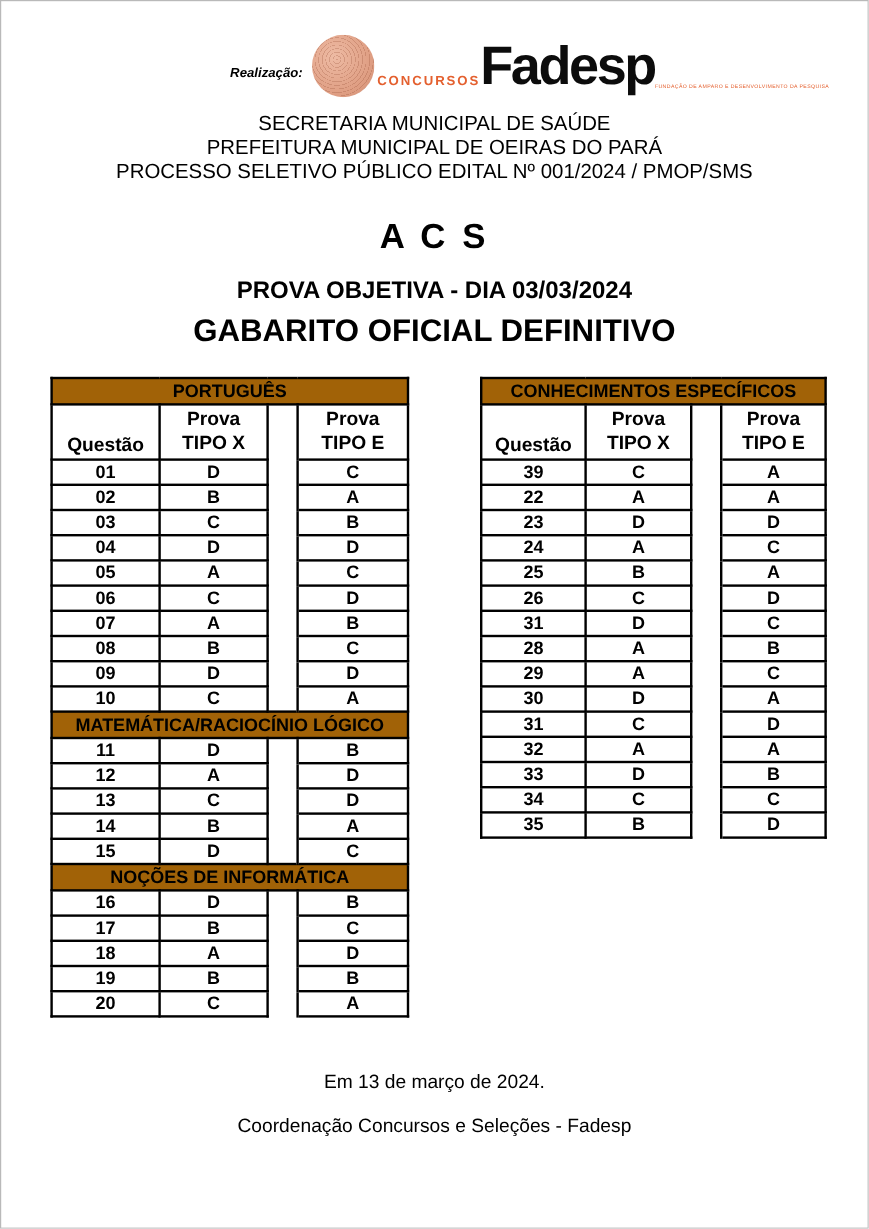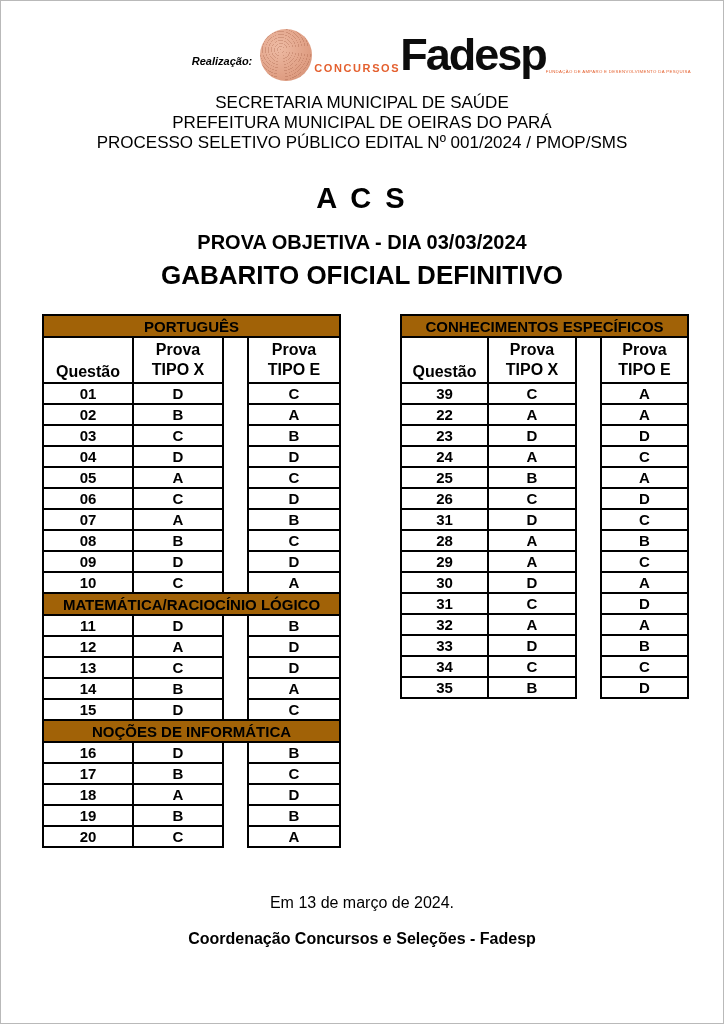--- a/index.html
+++ b/index.html
@@ -34,21 +34,21 @@
   .tbl th,.tbl td{border:2px solid #000;padding:0;text-align:center;font-weight:bold;font-size:15px;height:19px;}
   .tbl .band{background:#a16207;height:20px;font-size:15px;}
   .tbl .colhead th{height:43px;}
   .tbl th.q{vertical-align:bottom;padding-bottom:1px;font-size:16px;border-radius:20px;}
   .tbl th.prova{white-space:pre-line;vertical-align:middle;font-size:16px;line-height:1.25;}
   .tbl th.sp,.tbl td.sp{border-top:none;border-bottom:none;}
   .tbl-left col.c-q{width:90px}.tbl-left col.c-x{width:90px}.tbl-left col.c-sp{width:25px}.tbl-left col.c-e{width:92px}
   .tbl-right col.c-q{width:87px}.tbl-right col.c-x{width:88px}.tbl-right col.c-sp{width:25px}.tbl-right col.c-e{width:87px}
   
   .footer-date{position:absolute;top:893px;left:0;width:100%;text-align:center;font-size:16px;}
-  .footer-sig{position:absolute;top:929px;left:0;width:100%;text-align:center;font-size:16px;font-weight:bold;}
+  .footer-sig{position:absolute;top:929px;left:0;width:100%;text-align:center;font-size:16px;}
 </style>
 </head>
 <body>
 
 <div class="page">
 
   <div class="logo-row">
     <span class="realizacao">Realização:</span>
     <div class="logo">
       <span class="logo-circle"></span>

